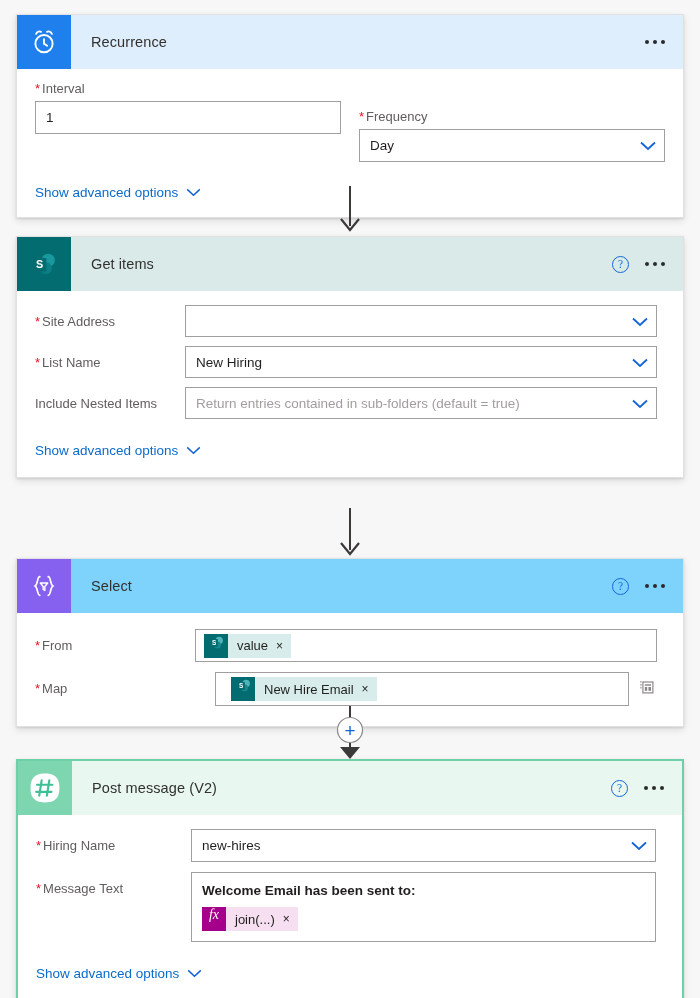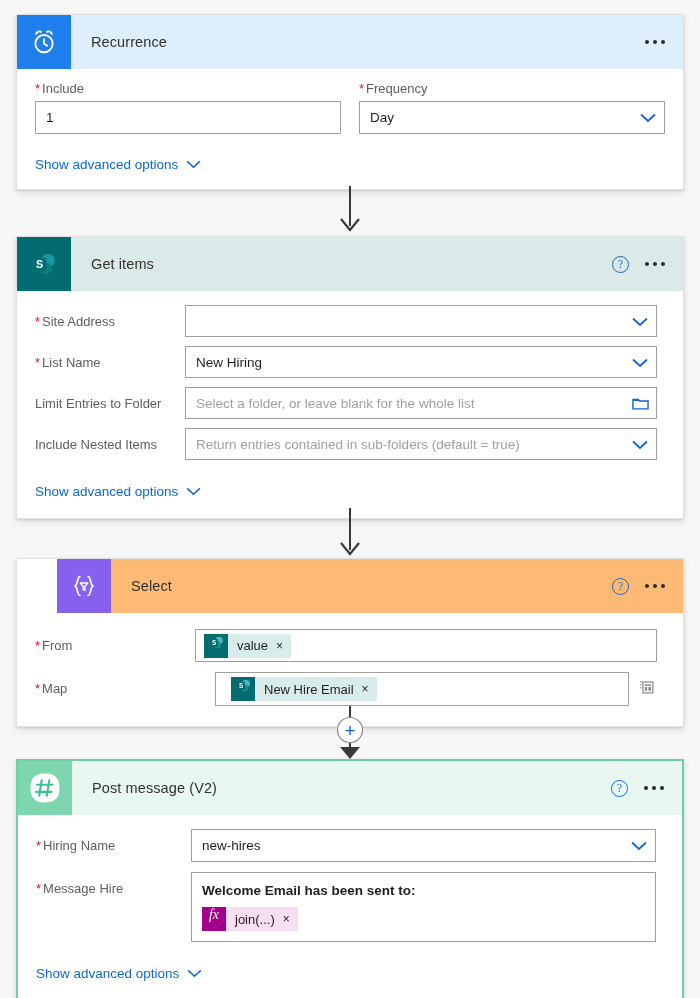--- a/index.html
+++ b/index.html
@@ -167,27 +167,27 @@
             <i></i>
             <i></i>
             <i></i>
           </div>
       </div>
     </div>
     <div class="card-body" style="padding-bottom:14px;">
       <div style="display:flex; gap:18px; padding-top:12px;">
         <div style="width:316px;">
           <div style="font-size:13px;color:#605e5c;margin-bottom:5px;">
-            <span class="req">*</span><span>Include</span>
+            <span class="req">*</span><span>Interval</span>
           </div>
           <div class="field" style="height:33px;">
             <span>1</span>
           </div>
         </div>
-        <div style="width:316px;">
+        <div style="width:316px;margin-top:28px;">
           <div style="font-size:13px;color:#605e5c;margin-bottom:5px;">
             <span class="req">*</span><span>Frequency</span>
           </div>
           <div class="field" style="height:33px;">
             <span>Day</span>
             <span class="chev">
               <svg width="16" height="10" viewBox="0 0 16 10">
                   <path d="M1 1.5 L8 8 L15 1.5" stroke="#1364d6" stroke-width="1.8" fill="none"></path>
                 </svg>
             </span>
@@ -258,34 +258,20 @@
         <div class="field" style="flex:1;height:32px;">
           <span>New Hiring</span>
           <span class="chev">
             <svg width="16" height="10" viewBox="0 0 16 10">
                 <path d="M1 1.5 L8 8 L15 1.5" stroke="#1364d6" stroke-width="1.8" fill="none"></path>
               </svg>
           </span>
         </div>
       </div>
 
-      <div class="row" style="padding-top:9px;">
-        <div class="lbl" style="width:150px;">
-          <span>Limit Entries to Folder</span>
-        </div>
-        <div class="field" style="flex:1;height:32px;">
-          <span class="ph">Select a folder, or leave blank for the whole list</span>
-          <span class="chev" style="height:15px;">
-            <svg width="17" height="15" viewBox="0 0 18 15">
-              <path d="M1 3.2 h5.6 l1.4 1.7 h9 v8.3 h-16 z" fill="none" stroke="#1364d6" stroke-width="1.5"></path>
-              <path d="M1 3.2 h5.6 l1.4 1.7 h-7 z" fill="#1364d6"></path>
-            </svg>
-          </span>
-        </div>
-      </div>
 
       <div class="row" style="padding-top:9px;">
         <div class="lbl" style="width:150px;">
           <span>Include Nested Items</span>
         </div>
         <div class="field" style="flex:1;height:32px;">
           <span class="ph">Return entries contained in sub-folders (default = true)</span>
           <span class="chev">
             <svg width="16" height="10" viewBox="0 0 16 10">
                 <path d="M1 1.5 L8 8 L15 1.5" stroke="#1364d6" stroke-width="1.8" fill="none"></path>
@@ -308,21 +294,21 @@
   </div>
 
   <div class="conn" style="top:508px;">
     <svg width="700" height="52">
       <line x1="350" y1="0" x2="350" y2="42" stroke="#3b3a39" stroke-width="2"></line>
       <path d="M341 35 L350 46 L359 35" fill="none" stroke="#3b3a39" stroke-width="2.2"></path>
     </svg>
   </div>
 
   <div class="card" style="top:558px;">
-    <div class="card-header" style="background:#fdba74;margin-left:40px;">
+    <div class="card-header" style="background:#7dd3fc;">
       <div class="hdr-icon" style="background:#8661ef;">
         <svg width="30" height="28" viewBox="0 0 32 30">
           <path d="M11.5 5 C8.5 5 9.6 13 6.5 15 C9.6 17 8.5 25 11.5 25" fill="none" stroke="#ffffff" stroke-width="1.8" stroke-linecap="round"></path>
           <path d="M20.5 5 C23.5 5 22.4 13 25.5 15 C22.4 17 23.5 25 20.5 25" fill="none" stroke="#ffffff" stroke-width="1.8" stroke-linecap="round"></path>
           <path d="M12 11.8 h8 l-3.1 3.8 v4.2 l-1.8 -1.1 v-3.1 z" fill="none" stroke="#ffffff" stroke-width="1.5" stroke-linejoin="round"></path>
         </svg>
       </div>
       <div class="hdr-title">Select</div>
       <div class="hdr-actions">
         <div class="help-icon">?</div>
@@ -434,21 +420,21 @@
           <span class="chev">
             <svg width="16" height="10" viewBox="0 0 16 10">
                 <path d="M1 1.5 L8 8 L15 1.5" stroke="#1364d6" stroke-width="1.8" fill="none"></path>
               </svg>
           </span>
         </div>
       </div>
 
       <div class="row" style="padding-top:10px;">
         <div class="lbl" style="width:155px;">
-          <span class="req">*</span><span>Message Hire</span>
+          <span class="req">*</span><span>Message Text</span>
         </div>
         <div class="field" style="flex:1;display:block;padding:9px 10px 10px 10px;min-height:58px;">
           <div style="font-size:13.5px;color:#201f1e;line-height:18px;font-weight:bold;">Welcome Email has been sent to:</div>
           <div style="margin-top:7px;">
             <span class="token fx">
               <span class="tok-ico">
                   <span>fx</span>
                 </span>
               <span class="tok-txt">join(...)</span>
               <span class="tok-x">×</span>

